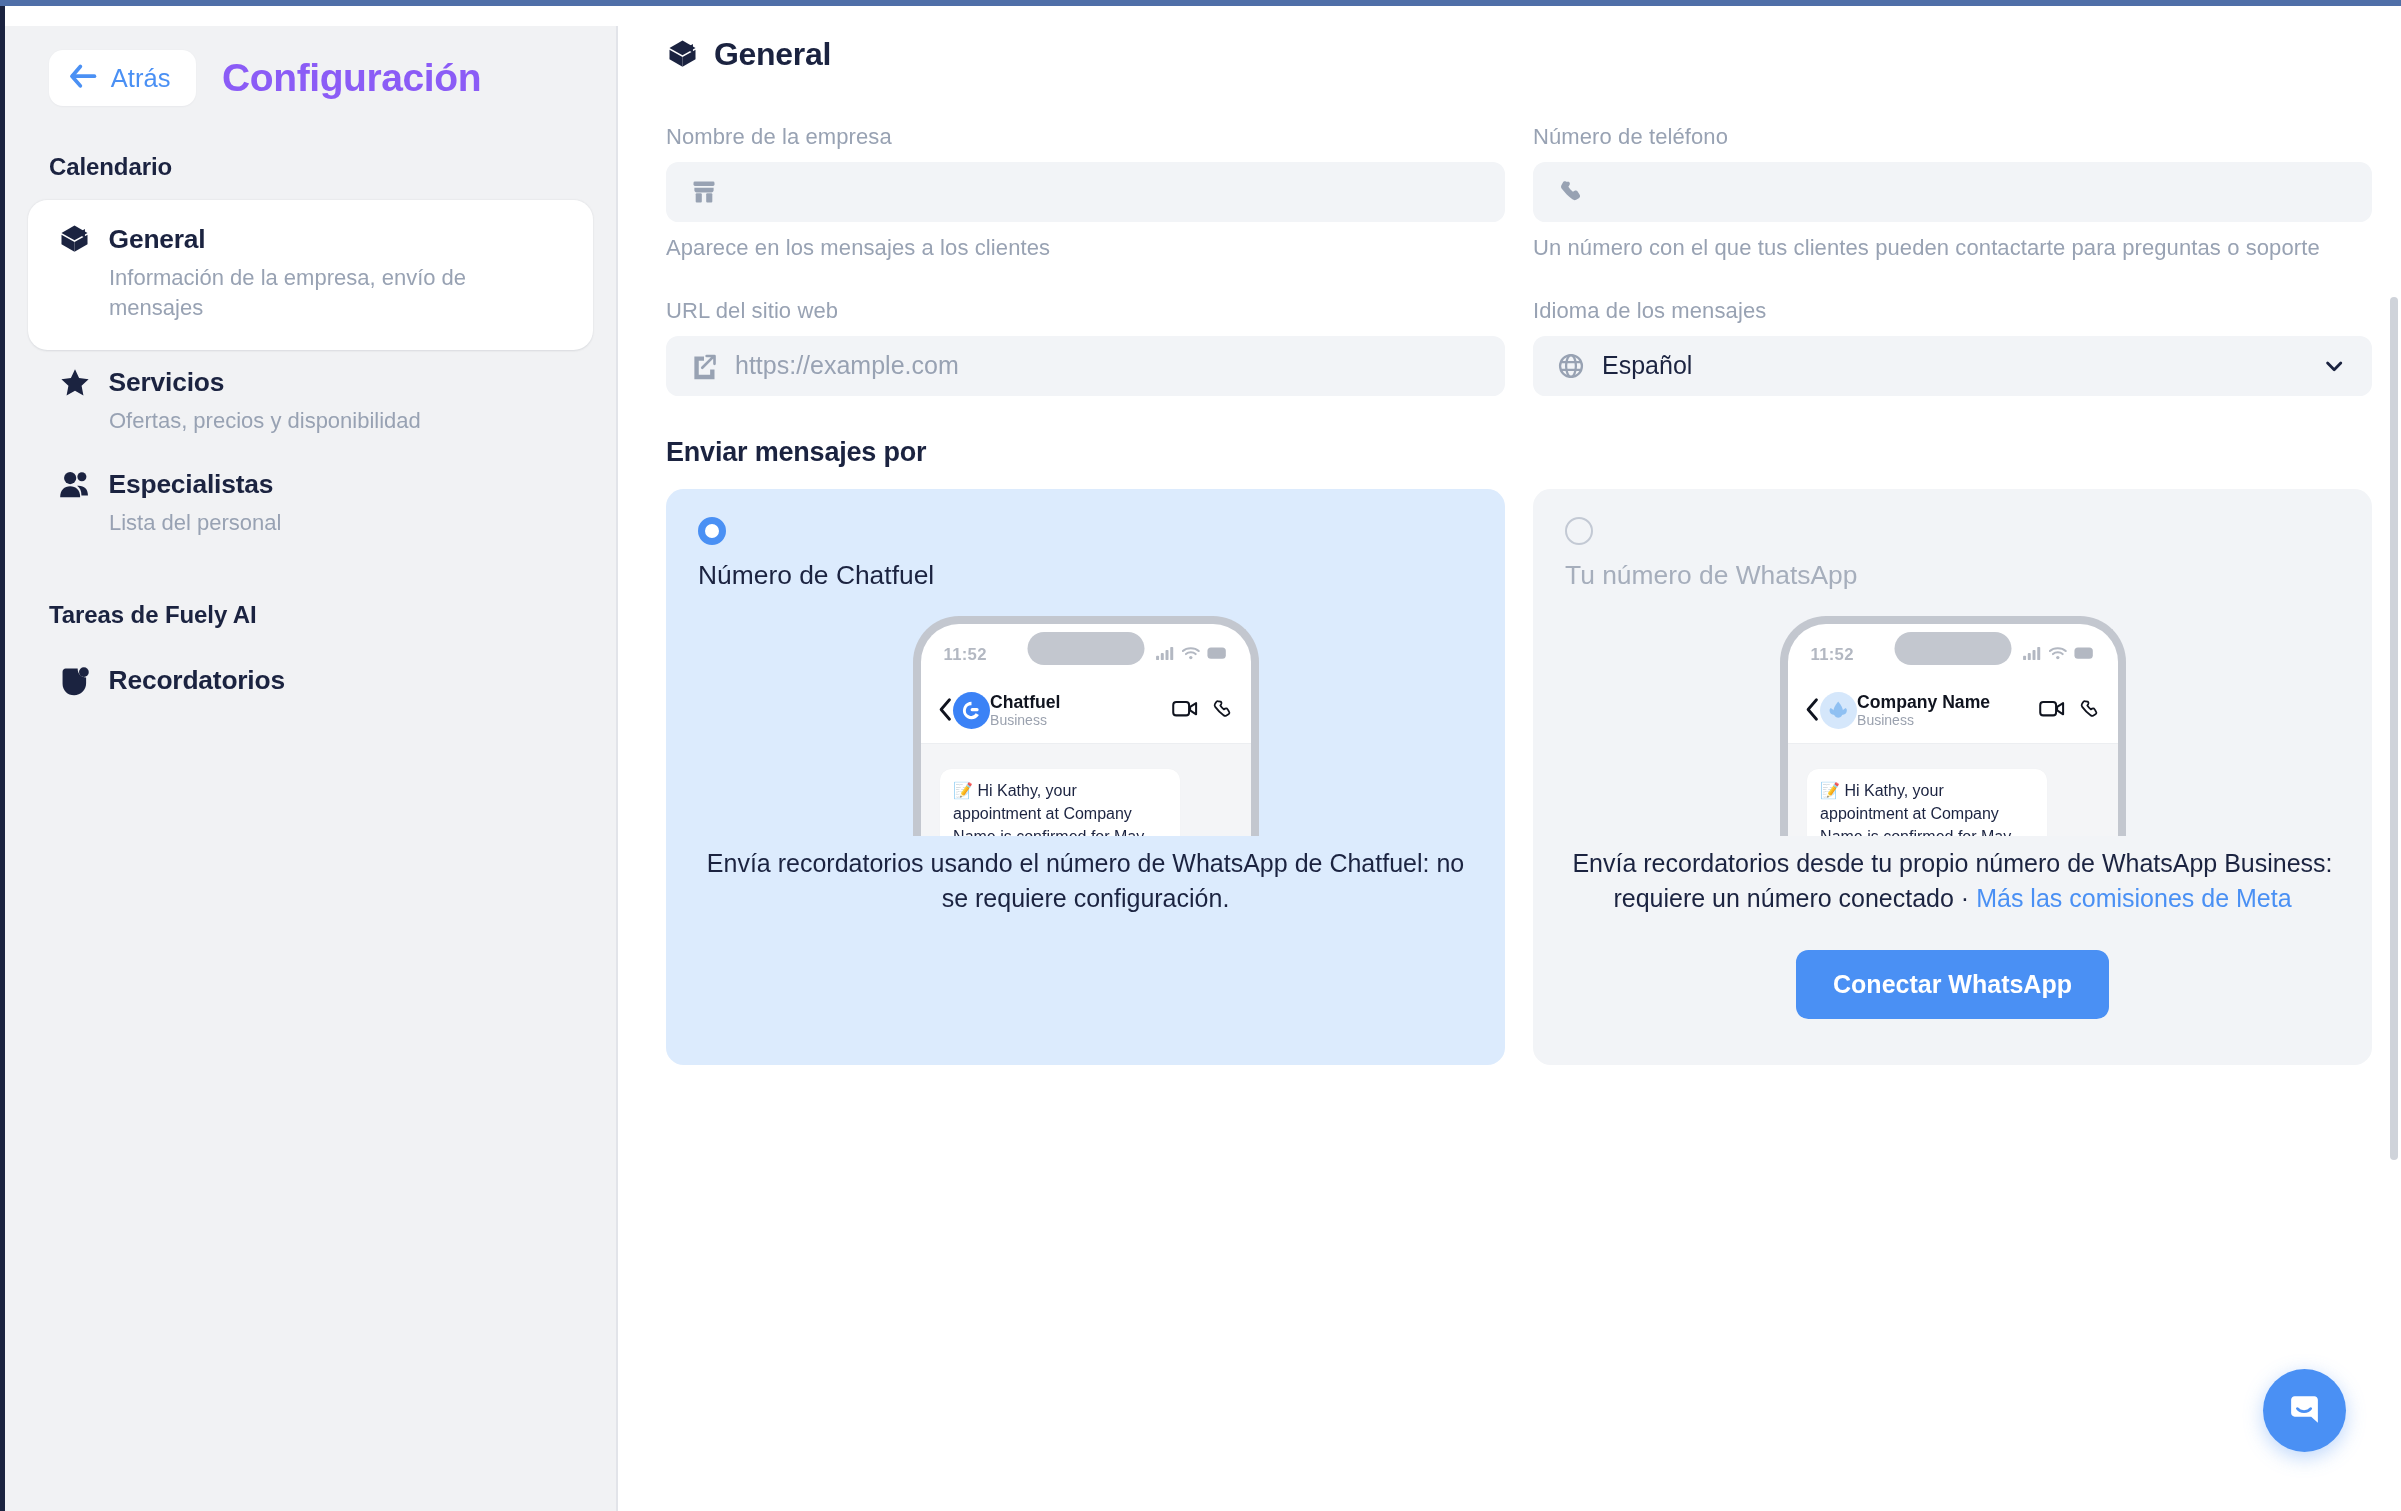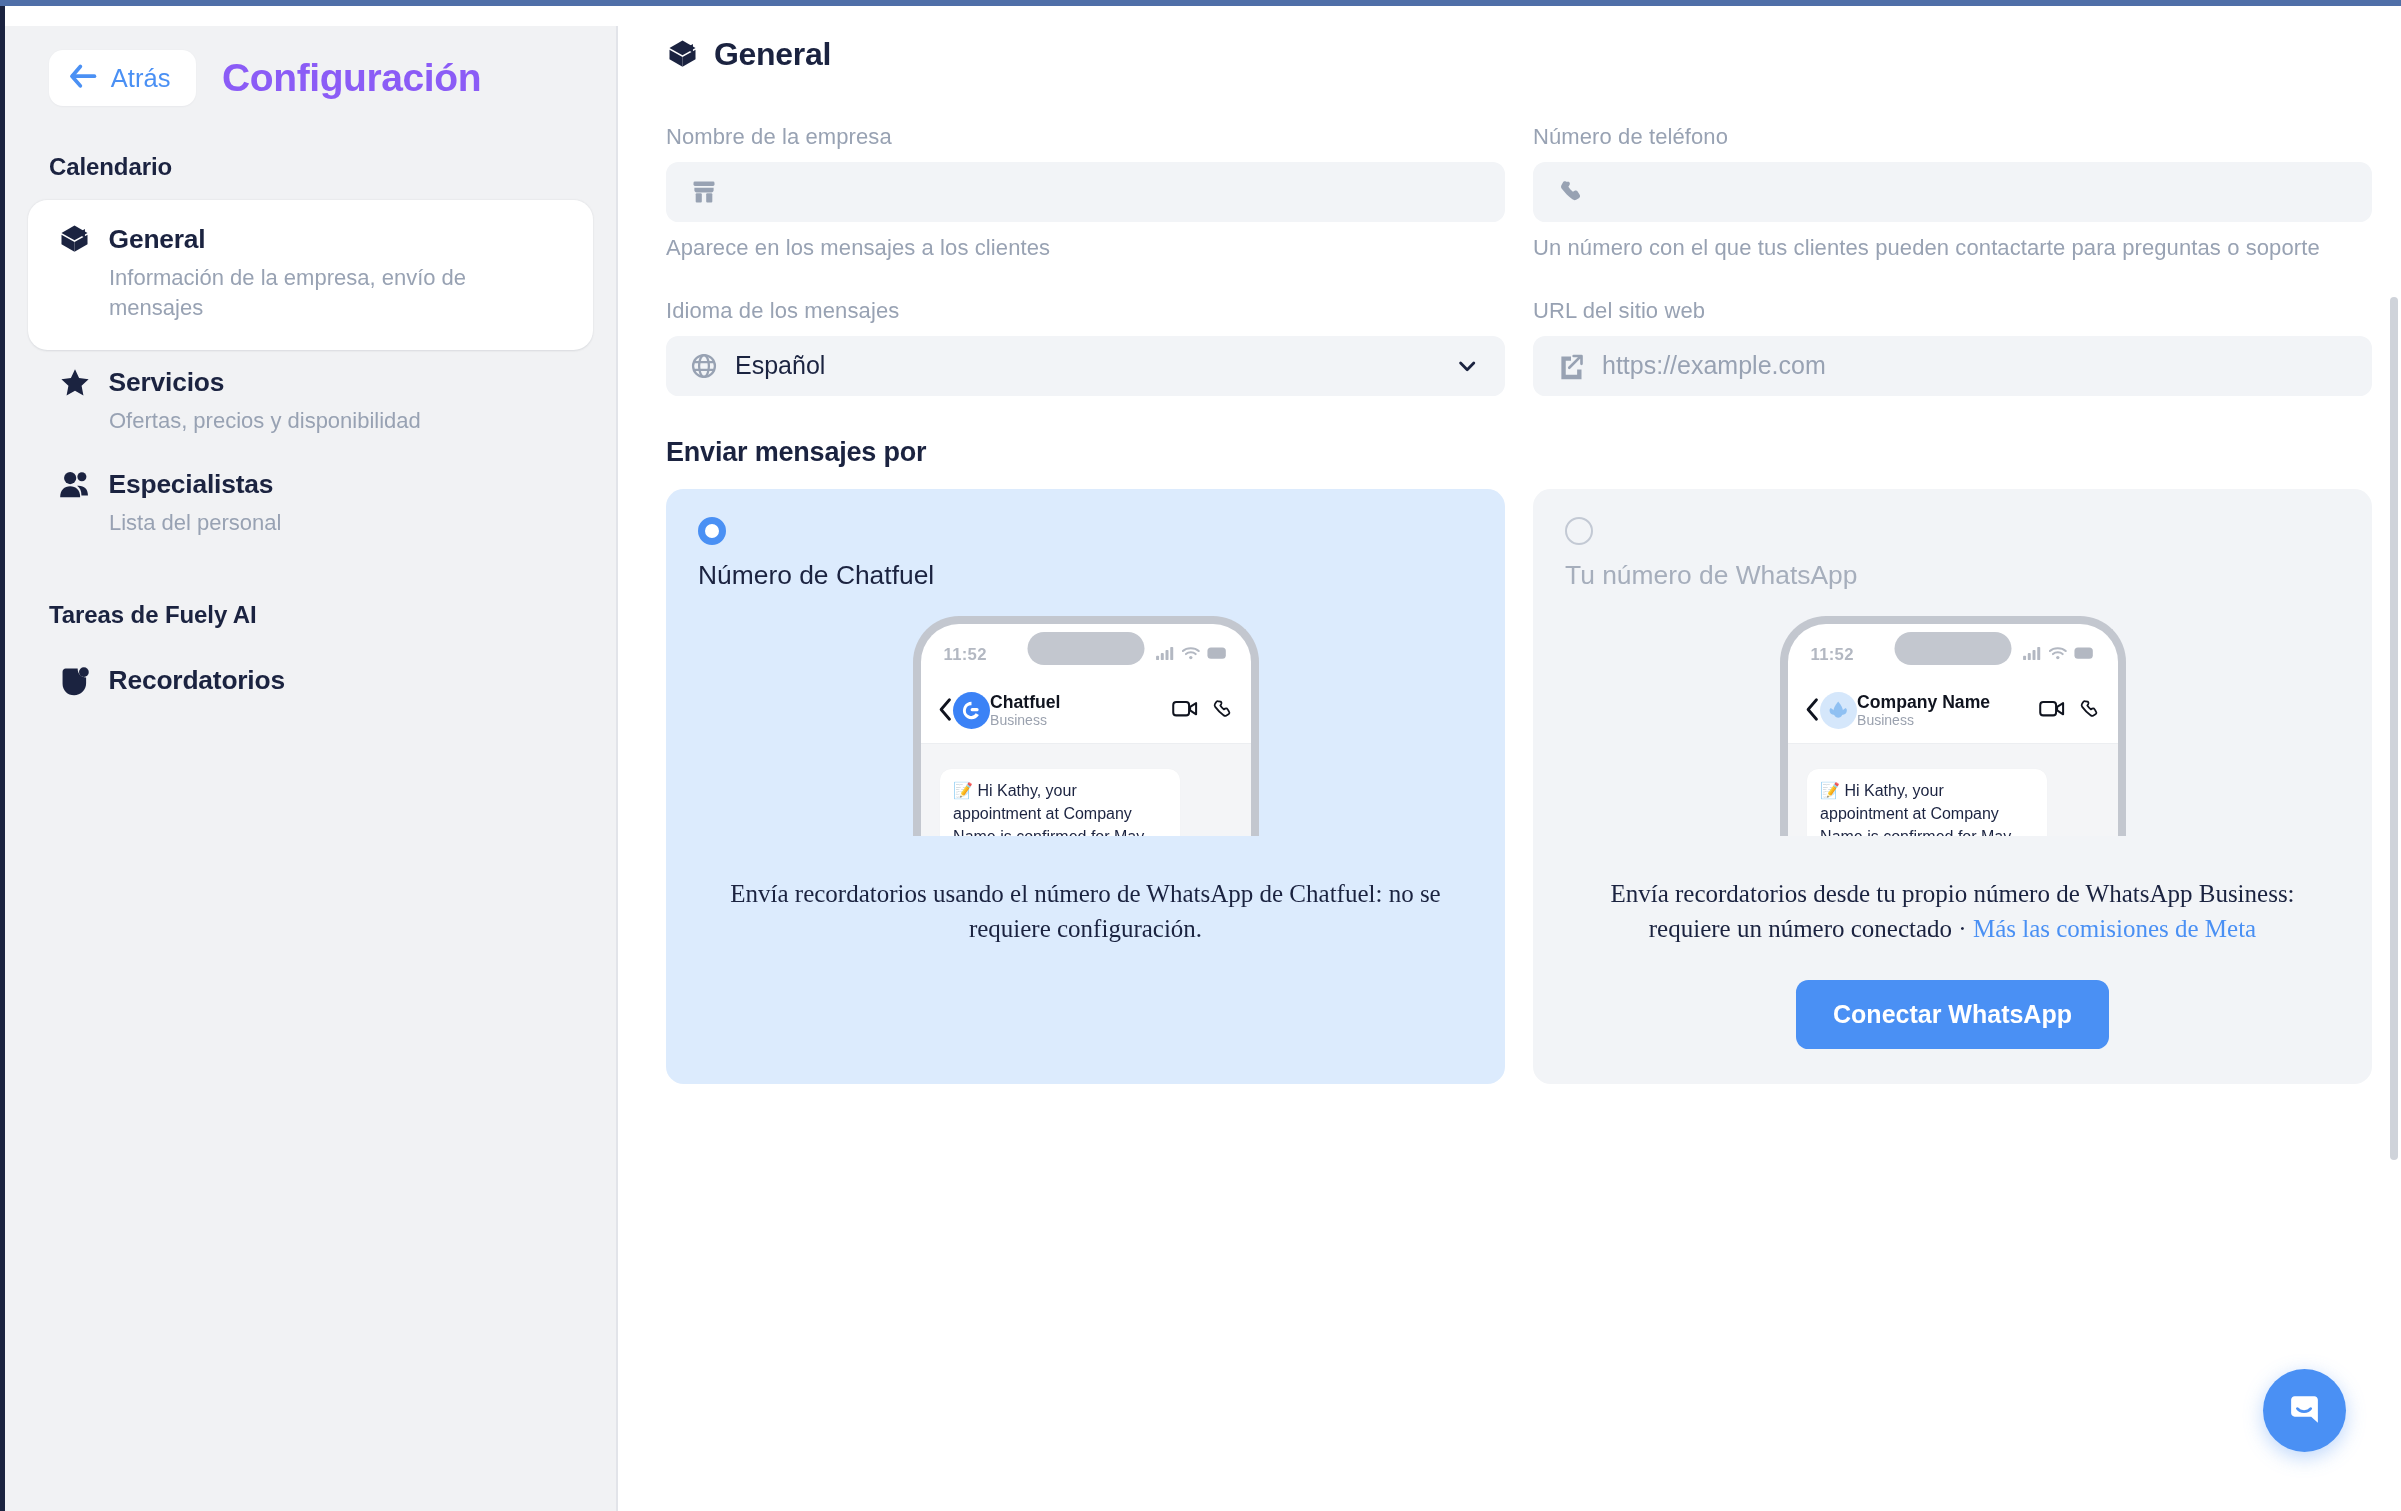--- a/index.html
+++ b/index.html
@@ -353,27 +353,26 @@
     color: #1b2340;
   }
   .bubble-time {
     font-size: 13.2px;
     color: #9aa1ae;
     text-align: right;
     margin-top: 2.6px;
   }
 
   .card-desc {
-    margin-top: 40px;
+    margin-top: 10px;
     text-align: center;
     font-size: 25px;
     line-height: 1.42;
     color: #1b2340;
     padding: 0 7px;
-    font-family: Liberation Serif, serif;
   }
   .card-desc .link {
     color: #4a90f4;
     cursor: pointer;
     text-decoration: none;
     text-align: right;
   }
 
   .connect-btn {
     display: block;
@@ -552,52 +551,52 @@
           </span>
           <span class="input-value"></span>
         </div>
         <div class="field-hint">Un número con el que tus clientes pueden contactarte para preguntas o soporte</div>
       </div>
 
       <div class="field-spacer"></div>
       <div class="field-spacer"></div>
 
       <div class="field">
+        <label class="field-label">URL del sitio web</label>
+        <div class="input-box">
+          <span class="input-icon">
+            <svg width="28" height="28" viewBox="0 0 32 32" fill="none">
+              <path d="M5 5 H16 V10 H10 V26 H23 V20 H28 V31 H5 Z" fill="#98a2b3"></path>
+              <path d="M14 18 L27 5 M19 4.5 H28 V13.5" stroke="#98a2b3" stroke-width="3" stroke-linecap="round" stroke-linejoin="round" fill="none"></path>
+            </svg>
+          </span>
+          <span class="input-placeholder">https://example.com</span>
+        </div>
+      </div>
+
+      <div class="field">
         <label class="field-label">Idioma de los mensajes</label>
         <div class="input-box select">
           <span class="input-inner">
             <span class="input-icon">
               <svg width="28" height="28" viewBox="0 0 32 32" fill="none">
                 <circle cx="16" cy="16" r="12.5" stroke="#98a2b3" stroke-width="2.6"></circle>
                 <ellipse cx="16" cy="16" rx="5.6" ry="12.5" stroke="#98a2b3" stroke-width="2.6"></ellipse>
                 <path d="M4.2 11.5 H27.8 M4.2 20.5 H27.8" stroke="#98a2b3" stroke-width="2.6"></path>
               </svg>
             </span>
             <span class="input-value">Español</span>
           </span>
           <span class="input-icon">
             <svg width="26.4" height="26.4" viewBox="0 0 30 30" fill="none">
               <path d="M7.5 11.5 L15 19 L22.5 11.5" stroke="#1b2340" stroke-width="3.2" stroke-linecap="round" stroke-linejoin="round"></path>
             </svg>
           </span>
         </div>
       </div>
-
-      <div class="field">
-        <label class="field-label">URL del sitio web</label>
-        <div class="input-box">
-          <span class="input-icon">
-            <svg width="28" height="28" viewBox="0 0 32 32" fill="none">
-              <path d="M5 5 H16 V10 H10 V26 H23 V20 H28 V31 H5 Z" fill="#98a2b3"></path>
-              <path d="M14 18 L27 5 M19 4.5 H28 V13.5" stroke="#98a2b3" stroke-width="3" stroke-linecap="round" stroke-linejoin="round" fill="none"></path>
-            </svg>
-          </span>
-          <span class="input-placeholder">https://example.com</span>
-        </div>
-      </div>
     </div>
 
     <h2 class="section-title">Enviar mensajes por</h2>
 
     <div class="cards">
 
       <section class="card selected">
         <div class="card-radio-row">
           <span class="radio on"></span>
           <span class="card-radio-label">Número de Chatfuel</span>

